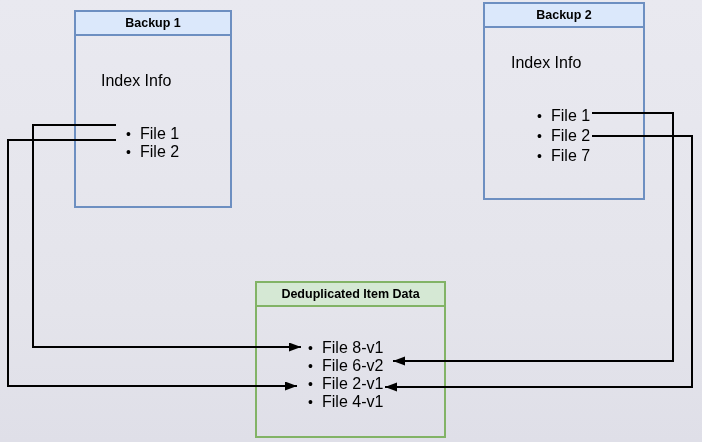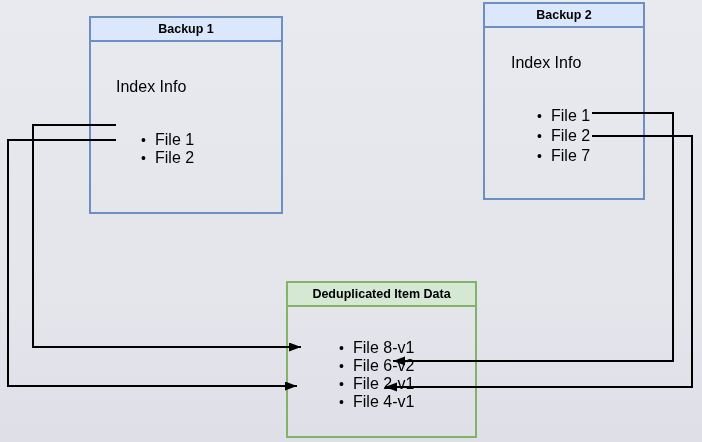--- a/index.html
+++ b/index.html
@@ -10,24 +10,24 @@
     font-family:"Liberation Sans",sans-serif;color:#000;
   }
   .box{position:absolute;border:2px solid;box-sizing:border-box;background:transparent;}
   .box-header{
     height:22px;line-height:22px;text-align:center;
     font-weight:bold;font-size:12.5px;border-bottom:2px solid;
     white-space:nowrap;
   }
   .box.blue{border-color:#6d8fc1;}
   .box.blue .box-header{background:#dbe8fb;border-color:#6d8fc1;}
-  .box.green{border-color:#82b366;margin-left:31px;}
+  .box.green{border-color:#82b366;}
   .box.green .box-header{background:#d5e8d4;border-color:#82b366;}
 
-  #box-backup1{left:74px;top:16px;width:194px;height:198px;margin-left:15px;}
+  #box-backup1{left:74px;top:10px;width:158px;height:198px;}
   #box-backup2{left:483px;top:2px;width:162px;height:198px;}
   #box-dedup{left:255px;top:281px;width:191px;height:157px;}
 
   .section-label{position:absolute;font-size:16px;line-height:19px;white-space:nowrap;}
   #box-backup1 .section-label{left:25px;top:59px;}
   #box-backup2 .section-label{left:26px;top:49px;}
 
   .file-list{position:absolute;font-size:16px;}
   #box-backup1 .file-list{left:48px;top:113px;line-height:18px;}
   #box-backup2 .file-list{left:50px;top:102px;line-height:20px;}

